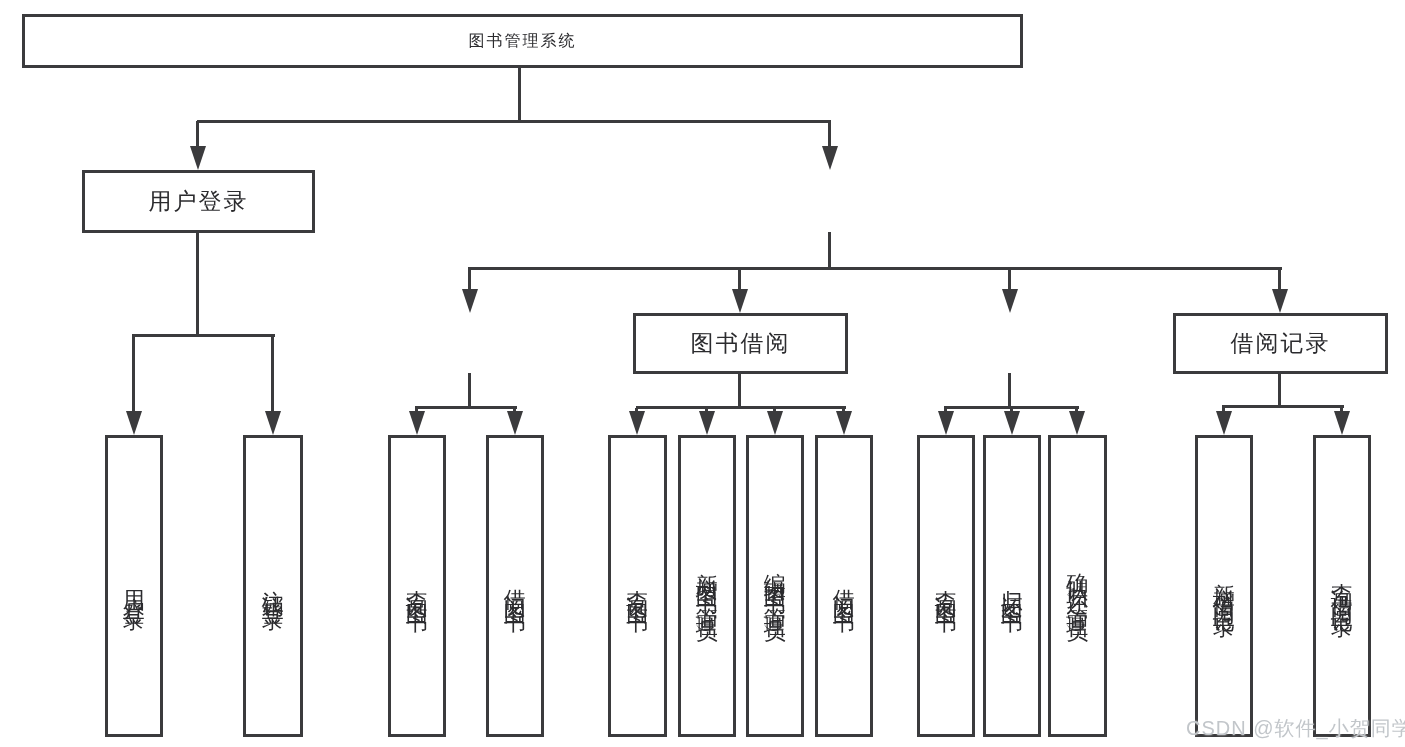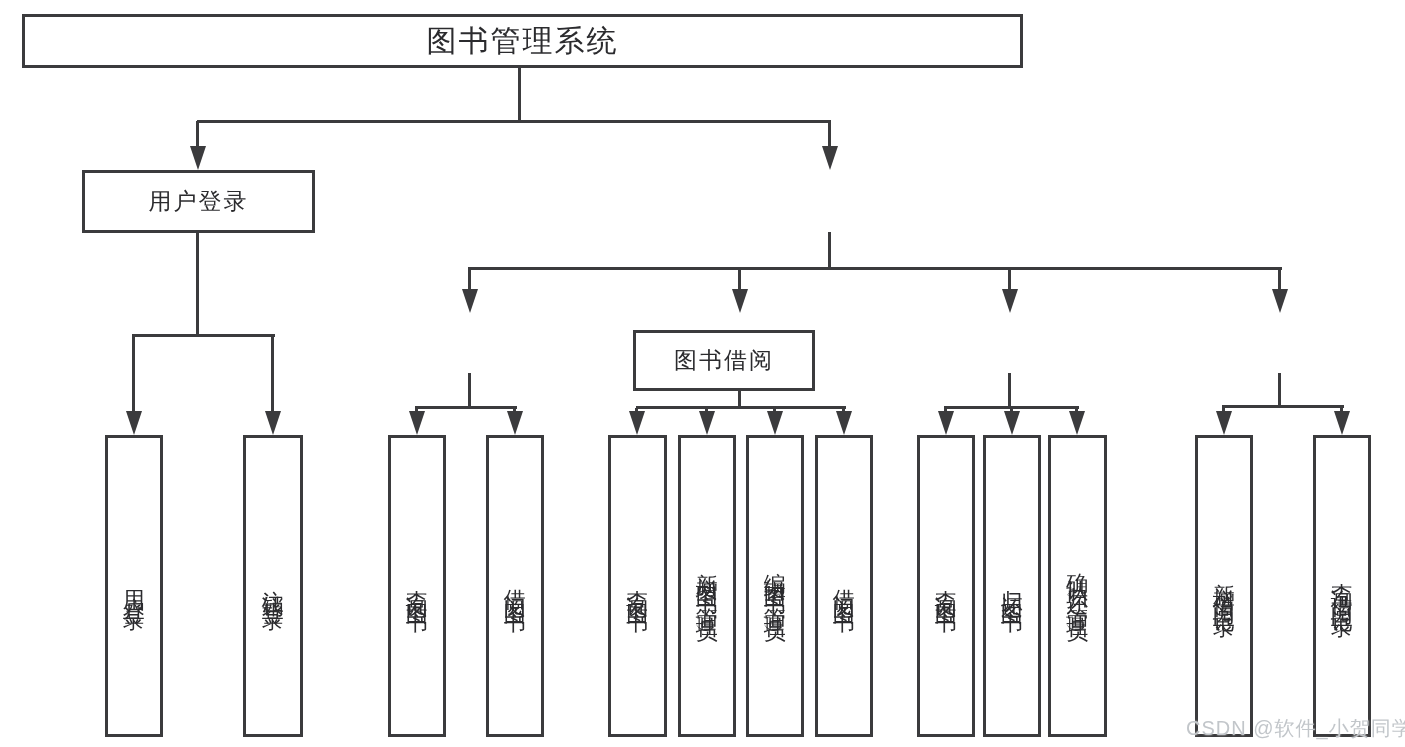--- a/index.html
+++ b/index.html
@@ -7,21 +7,21 @@
   .stage {
     position:relative; width:1405px; height:747px; background:#ffffff;
     font-family:"Liberation Sans","DejaVu Sans",sans-serif; overflow:hidden;
     color:#2b2b2e;
   }
   .box {
     position:absolute; background:#ffffff; border:3px solid #3b3b3d;
     display:flex; align-items:center; justify-content:center;
     font-size:23px; letter-spacing:2px; color:#2b2b2e; z-index:2;
   }
-  .root { font-size:30px; }
+  .root { font-size:16px; }
   .leaf { letter-spacing:normal; }
   .leaf span {
     writing-mode:vertical-rl; text-orientation:mixed;
     font-size:22px; letter-spacing:7px; line-height:1.15; color:#2b2b2e;
   }
   .v, .h { position:absolute; background:#3b3b3d; z-index:1; }
   .v { width:3px; }
   .h { height:3px; }
   .ar {
     position:absolute; width:0; height:0; z-index:1;
@@ -61,21 +61,22 @@
   <div class="h" style="left:468px;top:267px;width:814px"></div>
   <div class="v" style="left:468px;top:269px;height:22px"></div>
   <div class="ar" style="left:462px;top:289px"></div>
   <div class="v" style="left:738px;top:269px;height:22px"></div>
   <div class="ar" style="left:732px;top:289px"></div>
   <div class="v" style="left:1008px;top:269px;height:22px"></div>
   <div class="ar" style="left:1002px;top:289px"></div>
   <div class="v" style="left:1278px;top:269px;height:22px"></div>
   <div class="ar" style="left:1272px;top:289px"></div>
 
-  <div class="box" style="left:633px;top:330px;width:182px;height:61px">图书借阅</div>
+  <div class="box" style="left:633px;top:313px;width:215px;height:61px">图书借阅</div>
+  <div class="box" style="left:1173px;top:313px;width:215px;height:61px">借阅记录</div>
 
   <div class="v" style="left:468px;top:373px;height:36px"></div>
   <div class="h" style="left:415px;top:406px;width:102px"></div>
   <div class="v" style="left:415px;top:408px;height:7px"></div>
   <div class="ar" style="left:409px;top:411px"></div>
   <div class="v" style="left:513px;top:408px;height:7px"></div>
   <div class="ar" style="left:507px;top:411px"></div>
 
   <div class="v" style="left:738px;top:373px;height:36px"></div>
   <div class="h" style="left:636px;top:406px;width:210px"></div>

